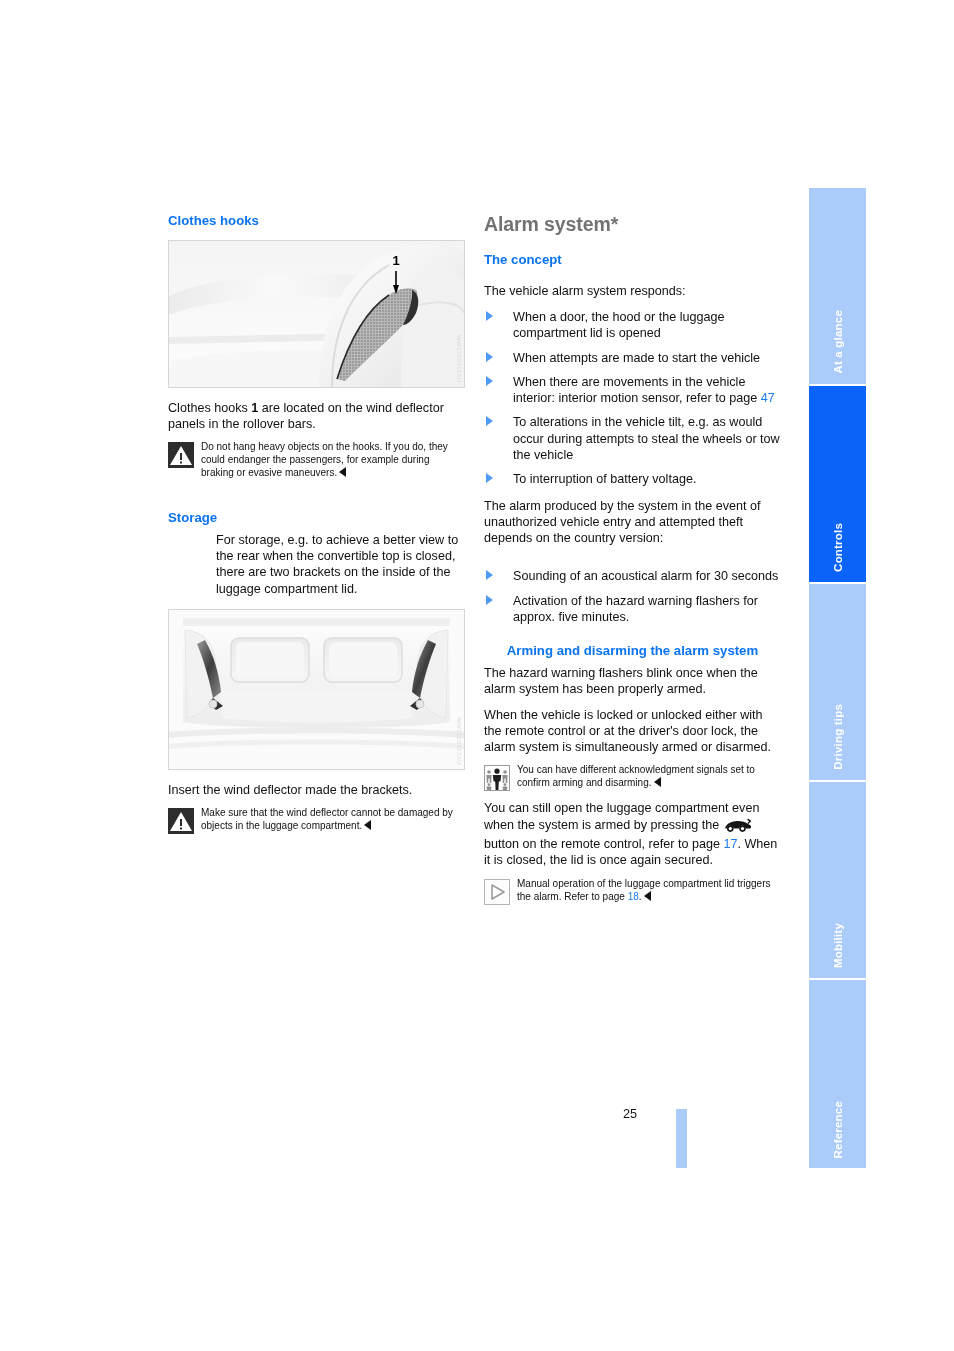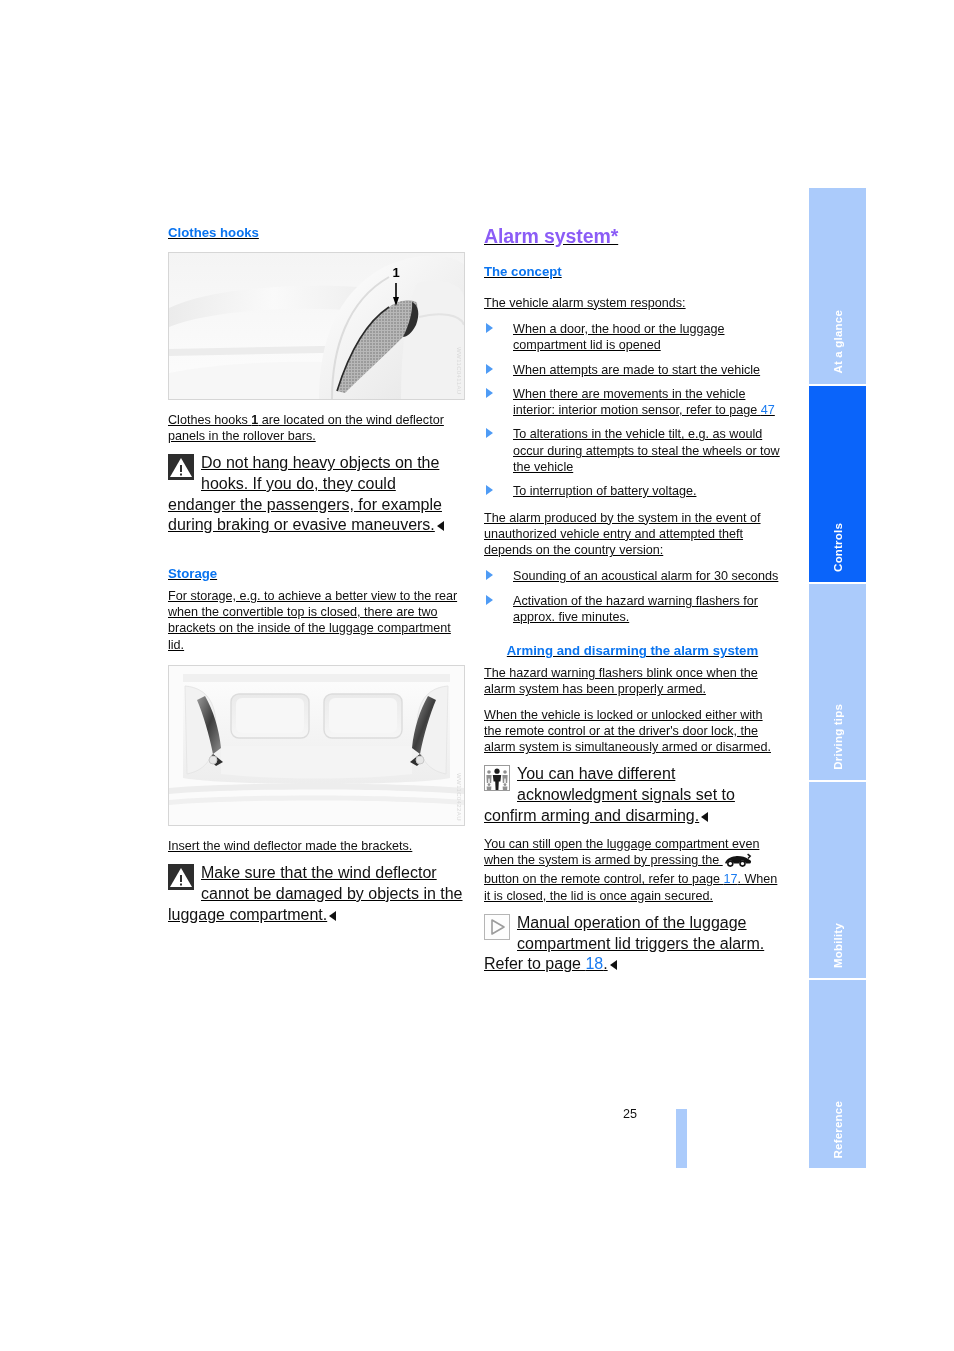--- a/index.html
+++ b/index.html
@@ -57,30 +57,29 @@
     background: #0a64fa;
   }
   .tab.active .tab-label {
     color: #ffffff;
   }
 
   
   .col {
     position: absolute;
     width: 297px;
-    top: 225px;
-    text-decoration: underline;
+    top: 213px;
   }
   .col-left  { left: 168px; }
   .col-right { left: 484px; }
 
   h1.chapter {
     font-size: 19.5px;
     font-weight: bold;
-    color: #8b5cf6;
+    color: #737373;
     margin: 0 0 16px 0;
     letter-spacing: -0.1px;
   }
   h2.sect {
     font-size: 13.2px;
     font-weight: bold;
     color: #0a74f0;
     margin: 0 0 4px 0;
     line-height: 1.26;
   }
@@ -116,21 +115,21 @@
     left: 2px;
     top: 2px;
     width: 0; height: 0;
     border-left: 7px solid #4e9bf5;
     border-top: 5px solid transparent;
     border-bottom: 5px solid transparent;
   }
 
   
   .notice {
-    font-size: 16px;
+    font-size: 10px;
     line-height: 1.295;
     margin: 0 0 9px 0;
     color: #111;
   }
   .notice .ico {
     float: left;
     width: 26px;
     height: 26px;
     margin-right: 7px;
     margin-top: 1px;
@@ -275,21 +274,21 @@
           <polygon points="13,4 24,23 2,23" fill="#ffffff"></polygon>
           <rect x="12" y="11" width="2" height="7" fill="#2d2d2d"></rect>
           <rect x="12" y="19.5" width="2" height="2" fill="#2d2d2d"></rect>
         </svg>
       </span>
       <span>Do not hang heavy objects on the hooks. If you do, they could endanger the passengers, for example during braking or evasive maneuvers.</span><span class="endmark"></span>
     </div>
 
     <h2 class="sect" style="margin-top:30px; margin-bottom:5px;">Storage</h2>
 
-    <p class="body" style="margin-bottom:12px;">For storage, e.g. to achieve a better view to the rear when the convertible top is closed, there are two brackets on the inside of the luggage compartment lid.</p>
+    <p class="body" style="margin-bottom:12px;margin-left:48px;">For storage, e.g. to achieve a better view to the rear when the convertible top is closed, there are two brackets on the inside of the luggage compartment lid.</p>
 
     <div class="figure fig-brackets">
       <svg width="295" height="159" viewBox="0 0 295 159">
         <defs>
           <linearGradient id="lidG" x1="0" y1="0" x2="0" y2="1">
             <stop offset="0%" stop-color="#fdfdfd"></stop>
             <stop offset="60%" stop-color="#f3f3f3"></stop>
             <stop offset="100%" stop-color="#ededed"></stop>
           </linearGradient>
           <linearGradient id="panelG" x1="0" y1="0" x2="0" y2="1">
@@ -373,21 +372,21 @@
       <li>
         <span class="tri-mark"></span>
         <span>To alterations in the vehicle tilt, e.g. as would occur during attempts to steal the wheels or tow the vehicle</span>
       </li>
       <li>
         <span class="tri-mark"></span>
         <span>To interruption of battery voltage.</span>
       </li>
     </ul>
 
-    <p class="body" style="margin-bottom:10px;">The alarm produced by the system in the event of unauthorized vehicle entry and attempted theft depends on the country version:</p>
+    <p class="body" style="margin-bottom:22px;">The alarm produced by the system in the event of unauthorized vehicle entry and attempted theft depends on the country version:</p>
 
     <ul class="tri" style="margin-bottom:18px;">
       <li>
         <span class="tri-mark"></span>
         <span>Sounding of an acoustical alarm for 30 seconds</span>
       </li>
       <li>
         <span class="tri-mark"></span>
         <span>Activation of the hazard warning flashers for approx. five minutes.</span>
       </li>

